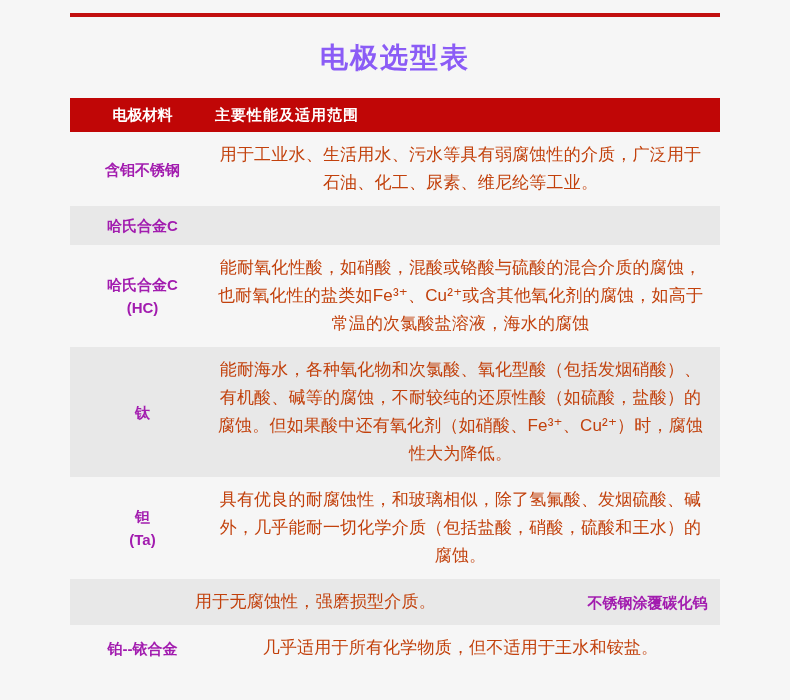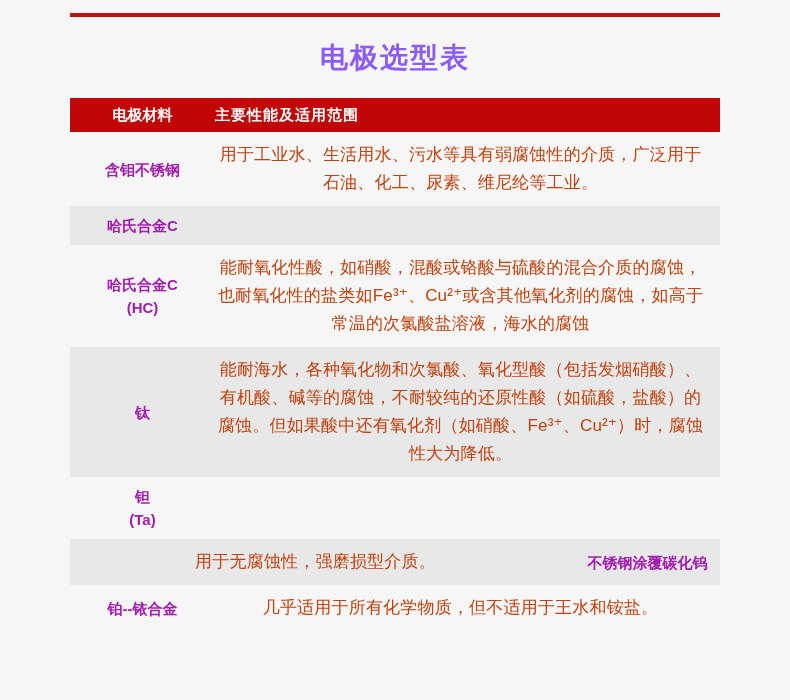--- a/index.html
+++ b/index.html
@@ -56,20 +56,21 @@
           <div class="cell mat">
             <div class="mat-name">钛</div>
           </div>
           <div class="cell desc">能耐海水，各种氧化物和次氯酸、氧化型酸（包括发烟硝酸）、有机酸、碱等的腐蚀，不耐较纯的还原性酸（如硫酸，盐酸）的腐蚀。但如果酸中还有氧化剂（如硝酸、Fe³⁺、Cu²⁺）时，腐蚀性大为降低。</div>
         </div>
         <div class="row">
           <div class="cell mat">
             <div class="mat-name">钽</div>
             <div class="mat-sub">(Ta)</div>
           </div>
+          <div class="cell desc">具有优良的耐腐蚀性，和玻璃相似，除了氢氟酸、发烟硫酸、碱外，几乎能耐一切化学介质（包括盐酸，硝酸，硫酸和王水）的腐蚀。</div>
         </div>
         <div class="row alt">
           <div class="cell desc">用于无腐蚀性，强磨损型介质。</div>
           <div class="cell mat">
             <div class="mat-name">不锈钢涂覆碳化钨</div>
           </div>
         </div>
         <div class="row">
           <div class="cell mat">
             <div class="mat-name">铂--铱合金</div>

